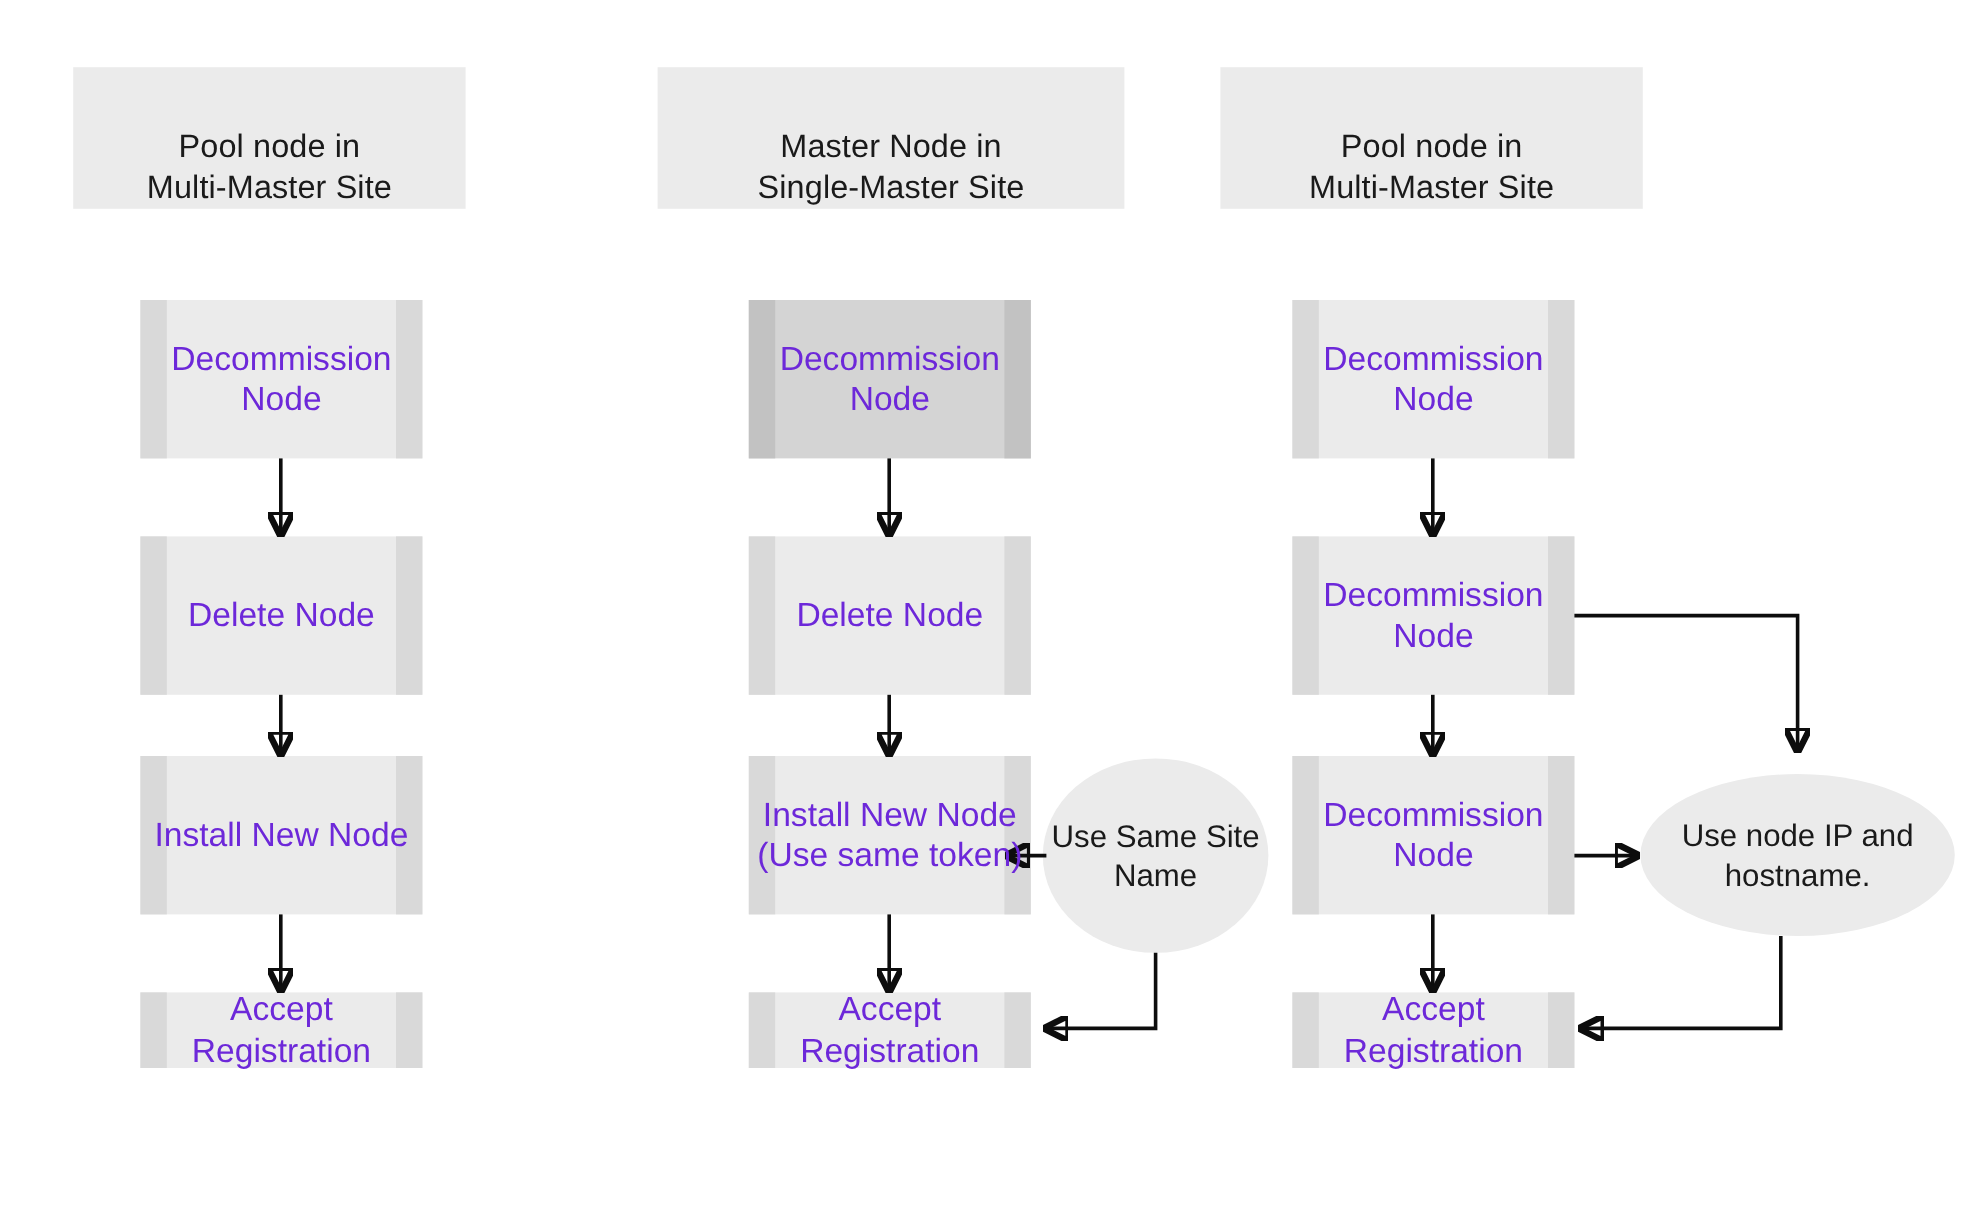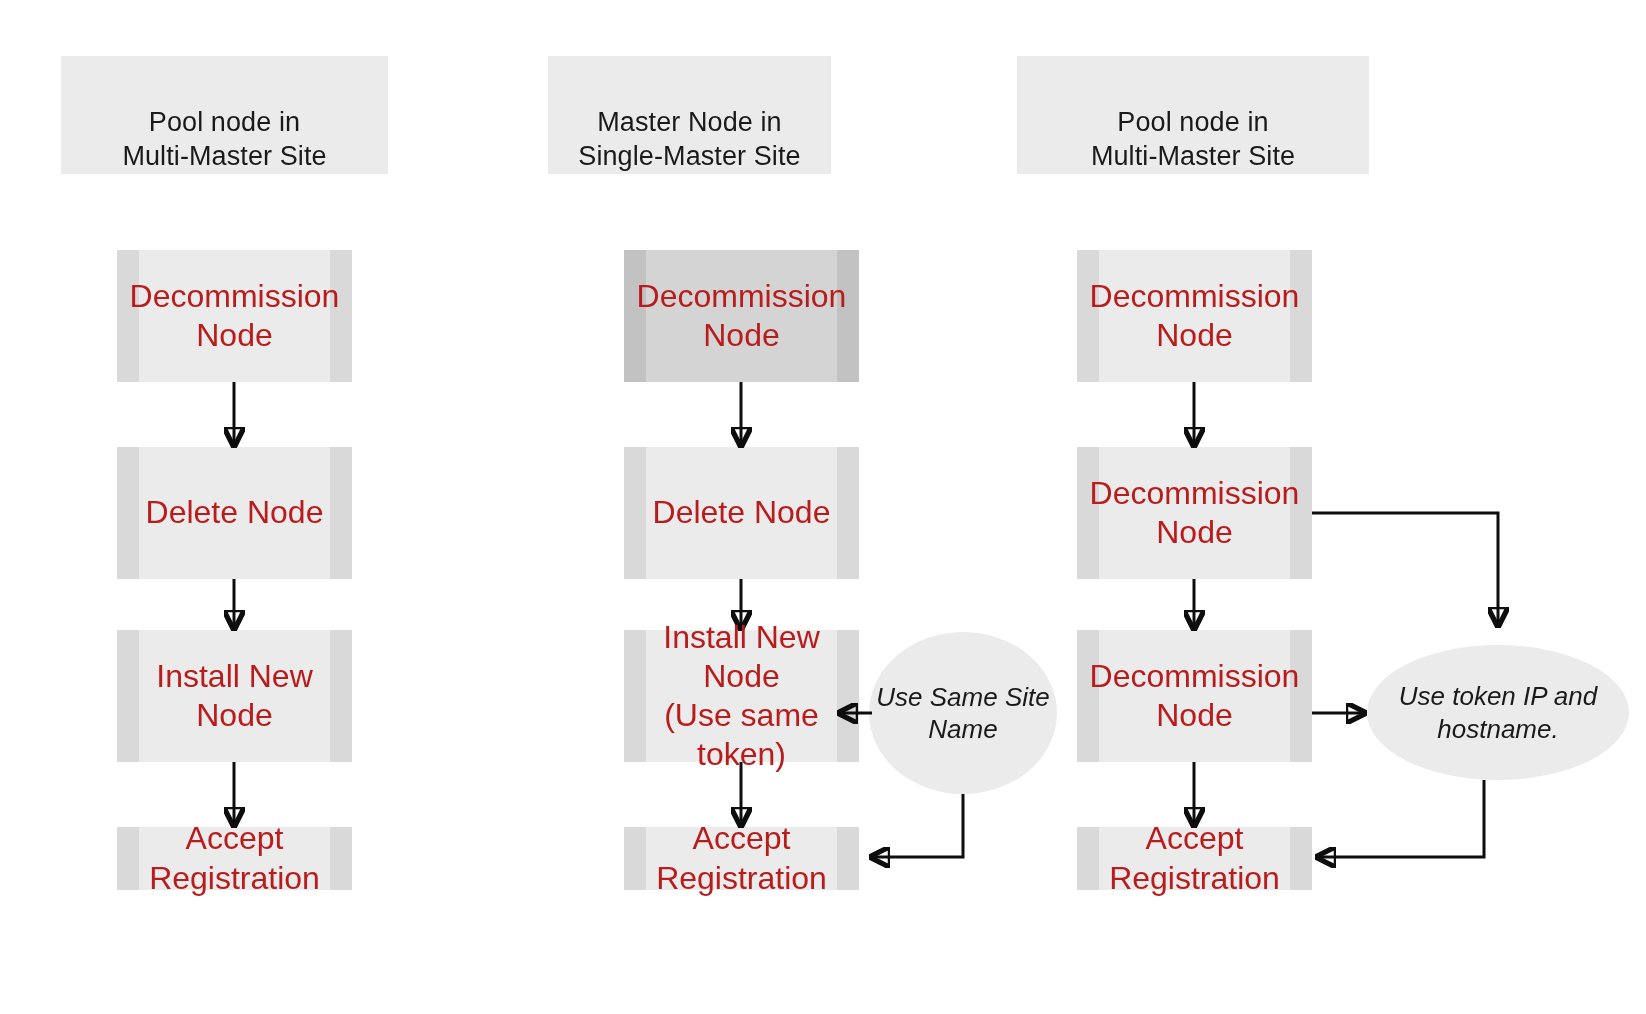--- a/index.html
+++ b/index.html
@@ -35,22 +35,22 @@
   }
 
   
   .proc {
     position: absolute;
     background: #ebebeb;
     display: flex;
     align-items: center;
     justify-content: center;
     text-align: center;
-    color: #b91c1c;
-    font-size: 32px;
+    color: #6d28d9;
+    font-size: 28px;
     line-height: 1.22;
     white-space: pre-line;
     box-sizing: border-box;
   }
   .proc .bar {
     position: absolute;
     top: 0;
     bottom: 0;
     width: 22px;
     background: #d9d9d9;
@@ -74,21 +74,20 @@
     border-radius: 50%;
     display: flex;
     align-items: center;
     justify-content: center;
     text-align: center;
     color: #1a1a1a;
     font-size: 26px;
     line-height: 1.25;
     white-space: pre-line;
     box-sizing: border-box;
-    font-style: italic;
   }
   .ellipse .etext { position: relative; z-index: 2; width: 118%; }
 
   
   #wires {
     position: absolute;
     left: 0;
     top: 0;
     width: 1646px;
     height: 1014px;
@@ -99,21 +98,21 @@
 </head>
 <body>
 
 <div id="canvas">
 
   <div class="col-header" style="left:61px; top:56px; width:327px; height:118px;">
     <span>Pool node in
 Multi-Master Site</span>
   </div>
 
-  <div class="col-header" style="left:548px; top:56px; width:283px; height:118px;">
+  <div class="col-header" style="left:548px; top:56px; width:389px; height:118px;">
     <span>Master Node in
 Single-Master Site</span>
   </div>
 
   <div class="col-header" style="left:1017px; top:56px; width:352px; height:118px;">
     <span>Pool node in
 Multi-Master Site</span>
   </div>
 
   <div class="proc" style="left:117px; top:250px; width:235px; height:132px;">
@@ -193,21 +192,21 @@
 Node</span>
   </div>
 
   <div class="proc" style="left:1077px; top:827px; width:235px; height:63px;">
     <span class="bar left"></span>
     <span class="bar right"></span>
     <span class="ptext">Accept Registration</span>
   </div>
 
   <div class="ellipse" style="left:1367px; top:645px; width:262px; height:135px;">
-    <span class="etext">Use token IP and
+    <span class="etext">Use node IP and
 hostname.</span>
   </div>
 
   <svg id="wires" viewBox="0 0 1646 1014" xmlns="http://www.w3.org/2000/svg">
     <defs>
       <marker id="ah" viewBox="0 0 12 12" refX="10.5" refY="6" markerWidth="7" markerHeight="7" orient="auto-start-reverse">
         <path d="M 0 0 L 12 6 L 0 12 z" fill="#0d0d0d" stroke="none"></path>
       </marker>
     </defs>
 

